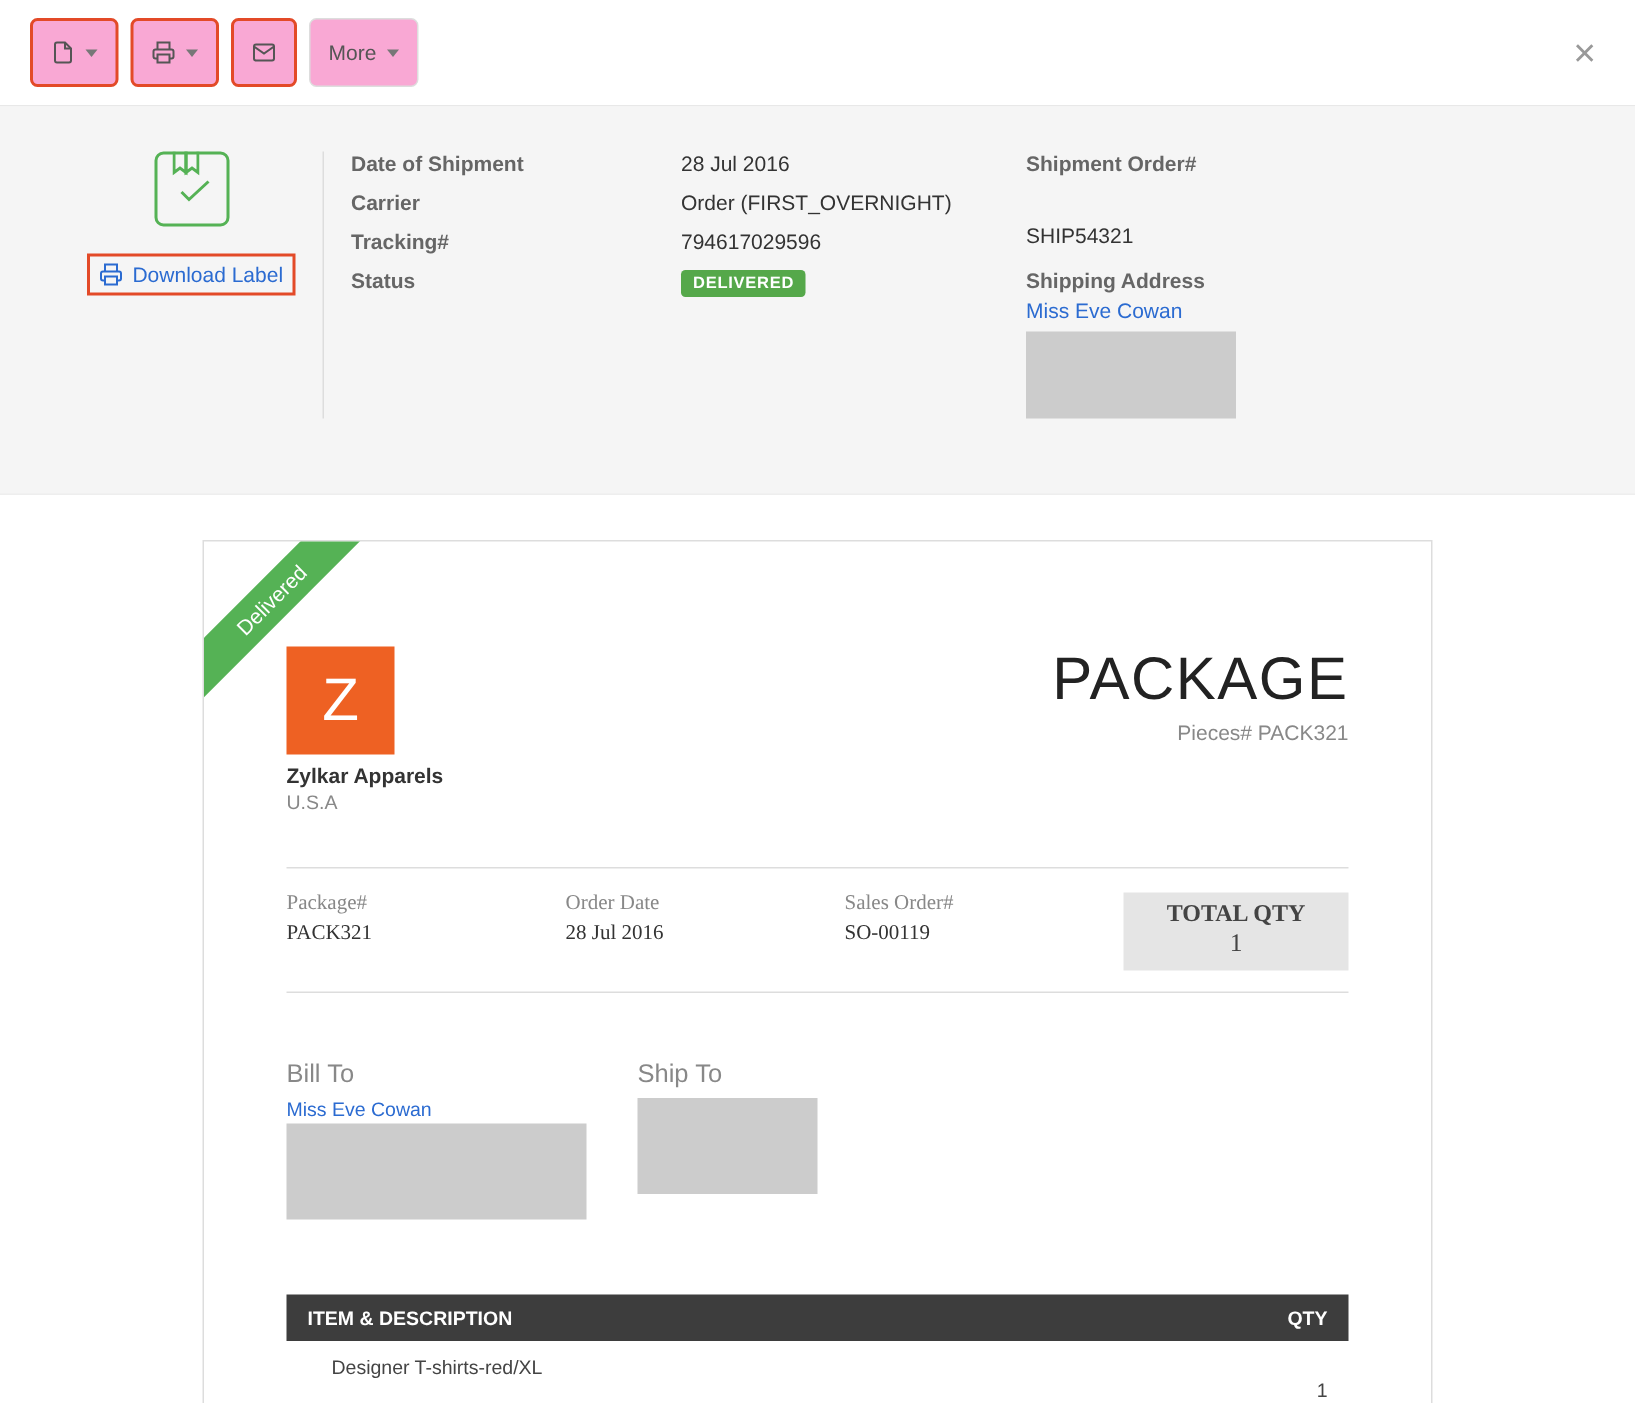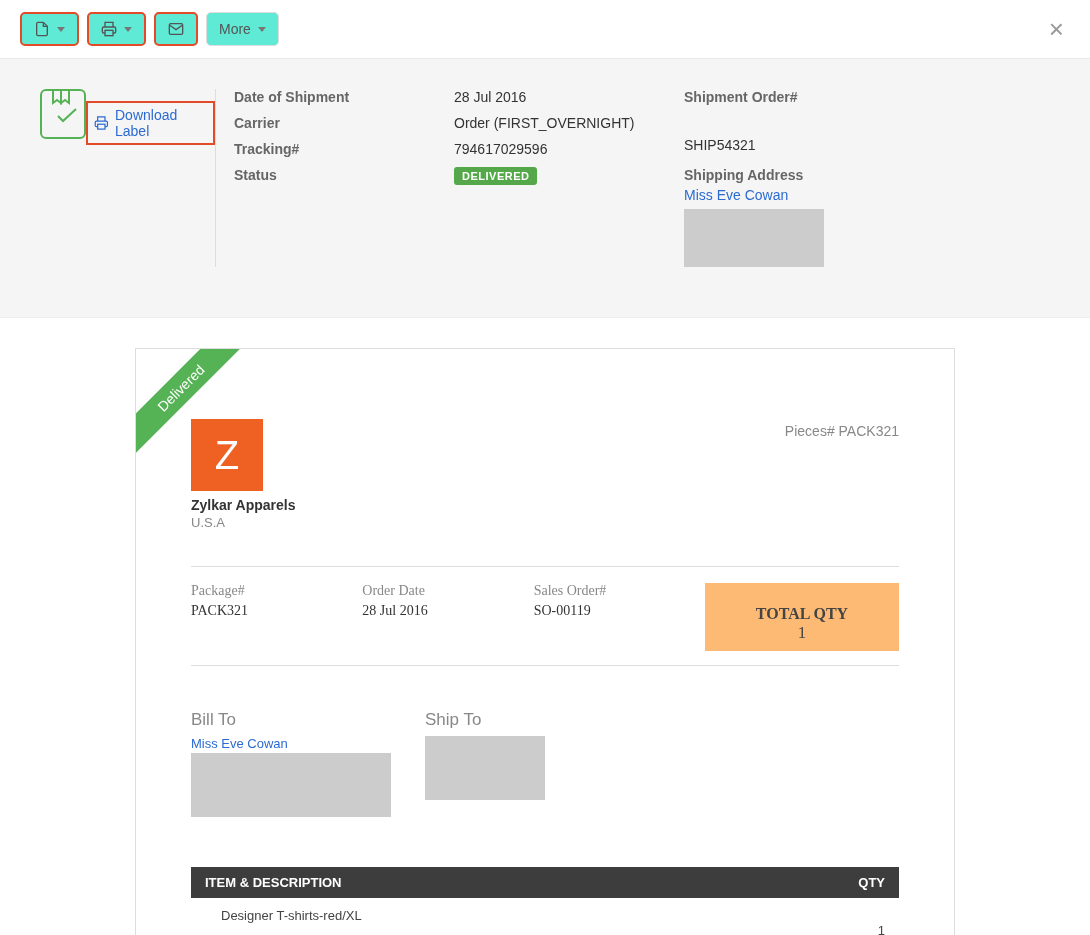--- a/index.html
+++ b/index.html
@@ -14,26 +14,26 @@
   .toolbar {
     display: flex;
     align-items: center;
     padding: 12px 20px;
     border-bottom: 1px solid #e8e8e8;
   }
   .btn {
     display: inline-flex;
     align-items: center;
     justify-content: center;
-    height: 34px;
+    height: 46px;
     min-width: 44px;
     padding: 0 12px;
     border: 1px solid #ddd;
     border-radius: 5px;
-    background: #5eead4;
+    background: #f9a8d4;
     color: #555;
     cursor: pointer;
     margin-right: 8px;
     font-size: 14px;
   }
   .btn.hl {
     border: 2px solid #e34a28;
   }
   .btn .caret {
     width: 0; height: 0;
@@ -55,21 +55,21 @@
   .summary {
     background: #f5f5f5;
     padding: 30px 40px 50px 40px;
     display: flex;
     align-items: flex-start;
     border-bottom: 1px solid #eee;
   }
   .summary-left {
     width: 175px;
     display: flex;
-    flex-direction: row;
+    flex-direction: column;
     align-items: center;
     padding-top: 0;
   }
   .ship-icon {
     width: 50px; height: 50px;
     border: 2px solid #55b255;
     border-radius: 6px;
     margin-bottom: 18px;
     position: relative;
   }
@@ -151,21 +151,21 @@
 
   .hr { border:0; border-top:1px solid #ddd; margin:36px 0 0 0; }
 
   .info-row {
     display:flex; margin-top:16px; align-items:flex-start;font-family:Liberation Serif, serif;
   }
   .info-cell { flex:1; }
   .info-cell .t { color:#888; margin-bottom:4px; }
   .info-cell .v { color:#333; }
   .total-qty {
-    background:#fdba74; text-align:center; width:194px; padding:22px 0 8px 0;
+    background:#e5e5e5; text-align:center; width:150px; padding:6px 0 8px 0;
   }
   .total-qty .t { font-weight:700; color:#444; font-size:16px; }
   .total-qty .v { font-weight:400; color:#444; font-size:17px; }
 
   .addr-row { display:flex; margin-top:44px; gap:34px; }
   .addr-col { }
   .addr-col .t { color:#888; font-size:17px; margin-bottom:6px; }
   .addr-col .nm { color:#2b6bd1; font-size:13px; margin-bottom:2px; }
   .addr-col .box { background:#ccc; width:200px; height:64px; }
   .addr-col.ship .box { width:120px; }
@@ -265,20 +265,21 @@
   <div class="doc">
     <div class="ribbon">Delivered</div>
 
     <div class="doc-header">
       <div>
         <div class="logo-box">Z</div>
         <div class="company-name">Zylkar Apparels</div>
         <div class="company-loc">U.S.A</div>
       </div>
       <div class="title-side">
+        <div class="big-title">PACKAGE</div>
         <div class="pkg-num">Pieces# PACK321</div>
       </div>
     </div>
 
     <hr class="hr">
 
     <div class="info-row">
       <div class="info-cell">
         <div class="t">Package#</div>
         <div class="v">PACK321</div>

